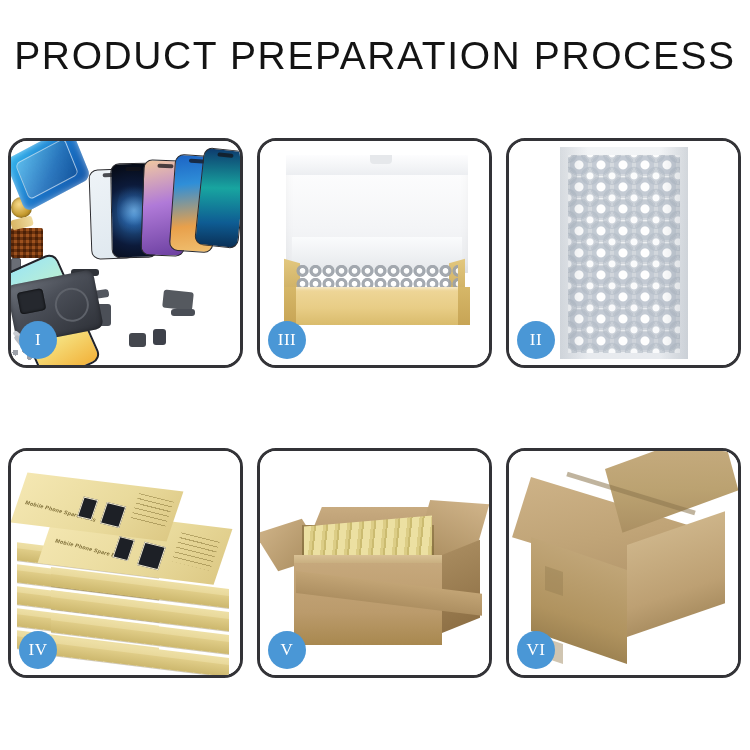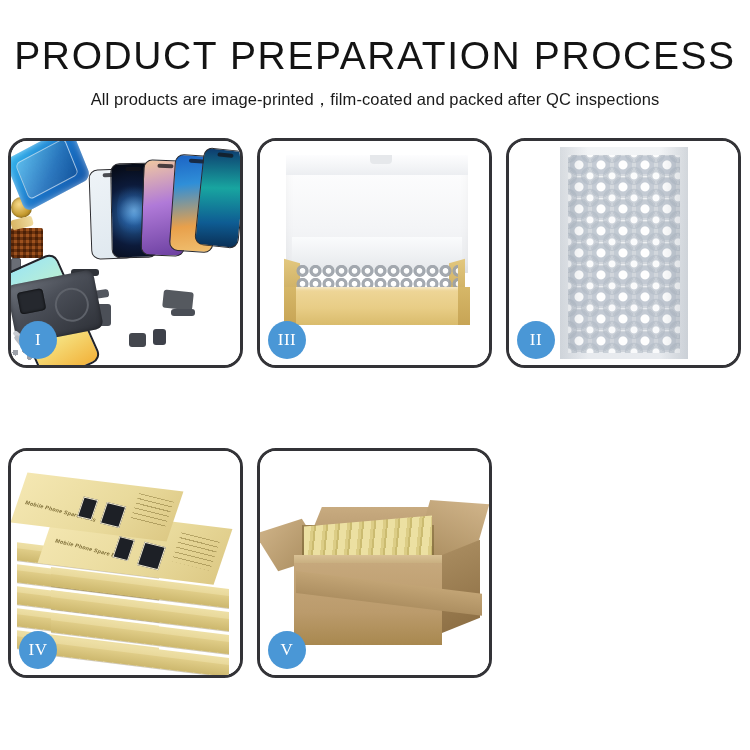--- a/index.html
+++ b/index.html
@@ -299,21 +299,20 @@
   .s-tape2{ position:absolute; left:36px; top:190px; width:18px; height:20px;
     background: rgba(150,126,82,.45); transform: skewY(19deg); }
 </style>
 </head>
 <body>
 
 <div class="page">
 
   <div class="header">
     <div class="title">PRODUCT PREPARATION PROCESS</div>
-    <div class="subtitle">All products are image-printed，film-coated and packed after QC inspections</div>
   </div>
 
   <div class="grid">
 
     <div class="panel p1">
       <div class="stage">
         <div class="blue-film"></div>
 
         <div class="scr scr1">
             <span class="notch"></span>
@@ -436,15 +435,27 @@
         <div class="c-inner"></div>
         <div class="c-goods"></div>
         <div class="c-rim"></div>
         <div class="c-side"></div>
         <div class="c-body"></div>
         <div class="flap-front"></div>
       </div>
       <div class="badge">V</div>
     </div>
 
+    <div class="panel">
+      <div class="stage">
+        <div class="s-top"></div>
+        <div class="s-top2"></div>
+        <div class="s-seam"></div>
+        <div class="s-left"></div>
+        <div class="s-right"></div>
+        <div class="s-tape1"></div>
+        <div class="s-tape2"></div>
+      </div>
+      <div class="badge">VI</div>
+    </div>
 
   </div>
 </div>
 
 </body></html>

